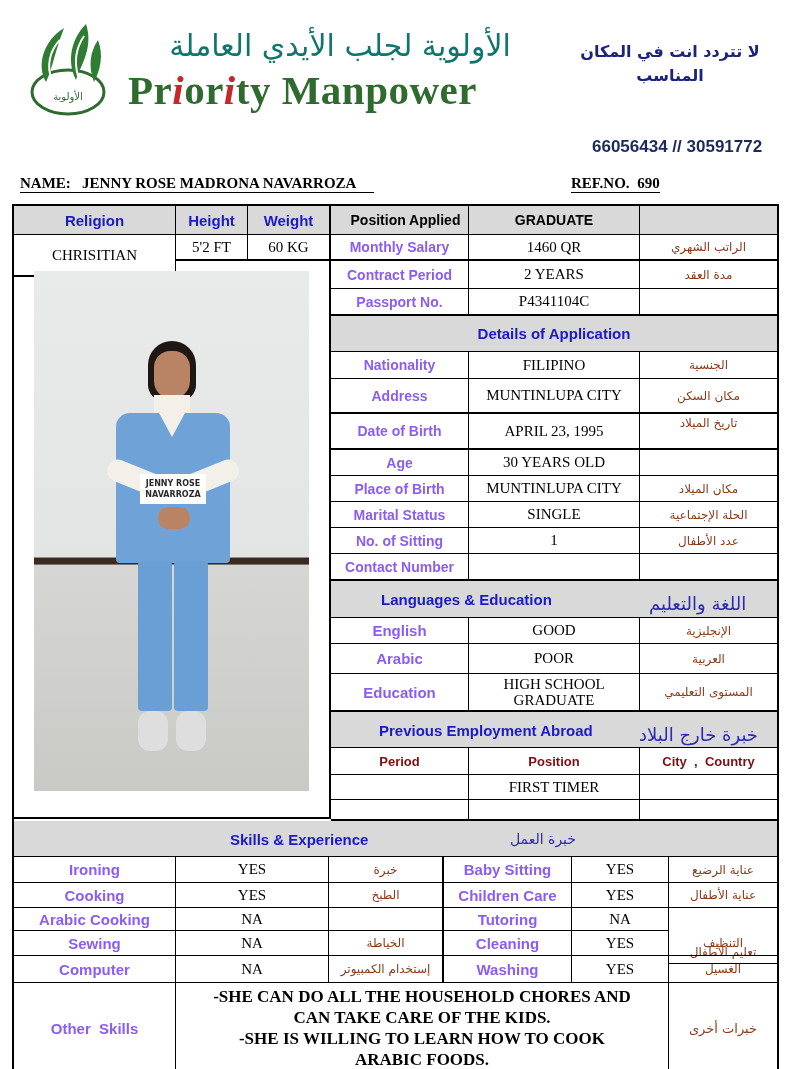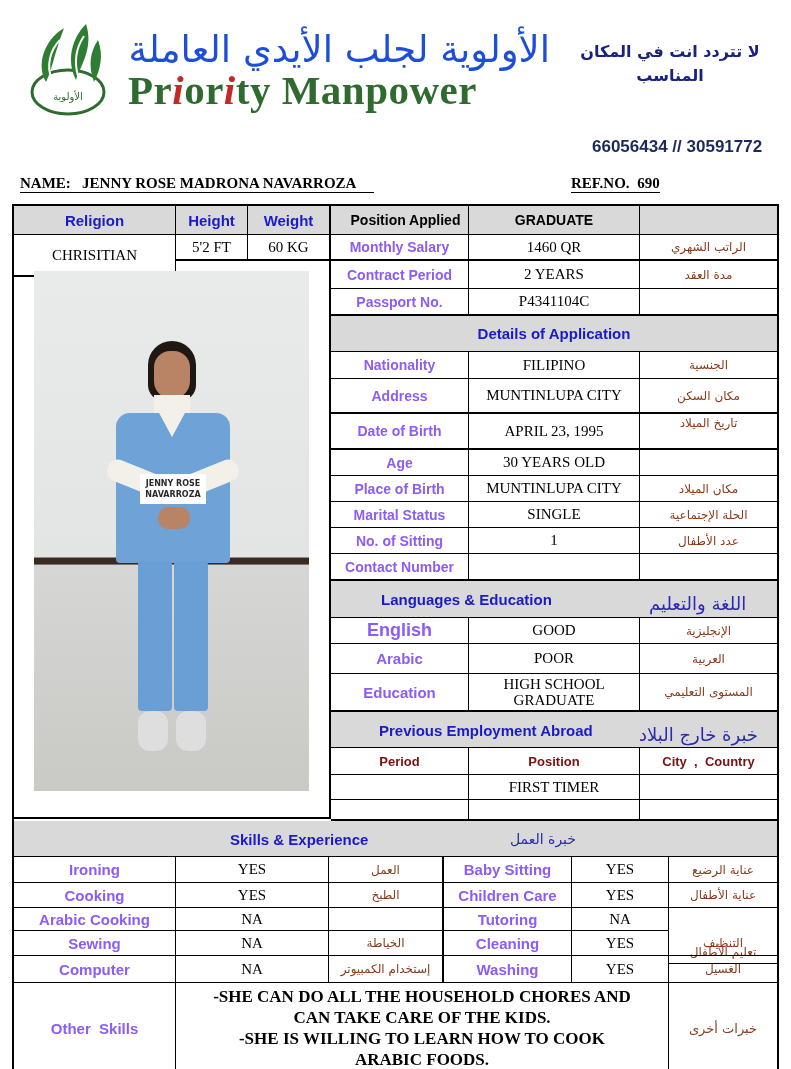--- a/index.html
+++ b/index.html
@@ -11,21 +11,21 @@
   .hdr-bg { background: #d9d9d9; }
   .blue { color: #1a1ac8; font-weight: bold; font-family: "Liberation Sans", sans-serif; font-size: 15px; }
   .blk-bold { color: #000; font-weight: bold; font-size: 14px; font-family: "Liberation Sans", sans-serif; }
   .lbl { color: #8b5cf6; font-size: 14px; font-family: "Liberation Sans", sans-serif; font-weight: bold; }
   .lbl-bold { color: #7b1010; font-size: 13px; font-weight: bold; font-family: "Liberation Sans", sans-serif; }
   .val { color: #000; font-size: 15px; font-family: "Liberation Serif", serif; }
   .ar { color: #8a3a1a; font-size: 12px; font-family: "DejaVu Sans", sans-serif; direction: rtl; }
   .ar-blue { color: #2a2ab0; font-size: 18px; font-family: "DejaVu Sans", sans-serif; direction: rtl; }
 
   
-  .logo-ar { color: #1d4ed8; font-size: 37px; font-family: "DejaVu Sans", sans-serif; direction: rtl; white-space: nowrap; }
+  .logo-ar { color: #0f766e; font-size: 30px; font-family: "DejaVu Sans", sans-serif; direction: rtl; white-space: nowrap; }
   .logo-en { color: #2f6b2f; font-size: 41px; font-weight: bold; font-family: "Liberation Serif", serif; white-space: nowrap; letter-spacing: 0.5px; }
   .logo-en .red { color: #c62828; font-style: italic; }
   .slogan { color: #1a237e; font-size: 16px; font-weight: bold; font-family: "DejaVu Sans", sans-serif; direction: rtl; text-align: center; line-height: 24px; }
   .phones { color: #1b2a5a; font-size: 17px; font-weight: bold; font-family: "Liberation Sans", sans-serif; white-space: nowrap; }
   .namebar { font-family: "Liberation Serif", serif; font-weight: bold; font-size: 15px; color: #000; white-space: nowrap; }
 
   .frame { position: absolute; border: 2px solid #000; }
   .photo { position: absolute; background: linear-gradient(#e9ebea 0%, #e3e5e4 55%, #3a2a22 55.2%, #3a2a22 56.4%, #d6d6d4 56.5%, #c9c9c6 100%); overflow: hidden; }
   .other-text { font-family: "Liberation Serif", serif; font-weight: bold; font-size: 17px; color: #000; line-height: 21px; text-align: center; }
 </style>
@@ -144,21 +144,21 @@
 
 <div class="cell lbl" style="left:331px;top:554px;width:138px;height:27px;border-bottom:2px solid #000;">Contact Number</div>
 <div class="cell val" style="left:469px;top:554px;width:171px;height:27px;border-bottom:2px solid #000;"></div>
 <div class="cell ar" style="left:640px;top:554px;width:137px;height:27px;border-bottom:2px solid #000;border-right:none;"></div>
 
 <div class="cell hdr-bg" style="left:331px;top:581px;width:446px;height:37px;border-right:none;justify-content:flex-start;">
   <span class="blue" style="position:absolute;left:50px;top:10px;">Languages &amp; Education</span>
   <span class="ar-blue" style="position:absolute;left:318px;top:12px;">اللغة والتعليم</span>
 </div>
 
-<div class="cell lbl" style="left:331px;top:618px;width:138px;height:26px;font-size:18px;">English</div>
+<div class="cell lbl" style="left:331px;top:618px;width:138px;height:26px;font-size:15px;">English</div>
 <div class="cell val" style="left:469px;top:618px;width:171px;height:26px;">GOOD</div>
 <div class="cell ar" style="left:640px;top:618px;width:137px;height:26px;border-right:none;">الإنجليزية</div>
 
 <div class="cell lbl" style="left:331px;top:644px;width:138px;height:30px;font-size:15px;">Arabic</div>
 <div class="cell val" style="left:469px;top:644px;width:171px;height:30px;">POOR</div>
 <div class="cell ar" style="left:640px;top:644px;width:137px;height:30px;border-right:none;">العربية</div>
 
 <div class="cell lbl" style="left:331px;top:674px;width:138px;height:38px;font-size:15px;border-bottom:2px solid #000;">Education</div>
 <div class="cell val" style="left:469px;top:674px;width:171px;height:38px;border-bottom:2px solid #000;flex-direction:column;line-height:16px;">
   <span>HIGH SCHOOL</span>
@@ -183,21 +183,21 @@
 <div class="cell val" style="left:469px;top:800px;width:171px;height:21px;border-bottom:2px solid #000;"></div>
 <div class="cell val" style="left:640px;top:800px;width:137px;height:21px;border-bottom:2px solid #000;border-right:none;"></div>
 
 <div class="cell hdr-bg" style="left:14px;top:821px;width:763px;height:36px;border-right:none;">
   <span class="blue" style="position:absolute;left:216px;top:10px;font-size:15px;">Skills &amp; Experience</span>
   <span class="ar-blue" style="position:absolute;left:496px;top:10px;font-size:14px;">خبرة العمل</span>
 </div>
 
 <div class="cell lbl" style="left:14px;top:857px;width:162px;height:26px;font-size:15px;">Ironing</div>
 <div class="cell val" style="left:176px;top:857px;width:153px;height:26px;">YES</div>
-<div class="cell ar" style="left:329px;top:857px;width:115px;height:26px;border-right:2px solid #000;">العمل</div>
+<div class="cell ar" style="left:329px;top:857px;width:115px;height:26px;border-right:2px solid #000;">خبرة</div>
 <div class="cell lbl" style="left:444px;top:857px;width:128px;height:26px;font-size:15px;">Baby Sitting</div>
 <div class="cell val" style="left:572px;top:857px;width:97px;height:26px;">YES</div>
 <div class="cell ar" style="left:669px;top:857px;width:108px;height:26px;border-right:none;">عناية الرضيع</div>
 
 <div class="cell lbl" style="left:14px;top:883px;width:162px;height:25px;font-size:15px;">Cooking</div>
 <div class="cell val" style="left:176px;top:883px;width:153px;height:25px;">YES</div>
 <div class="cell ar" style="left:329px;top:883px;width:115px;height:25px;border-right:2px solid #000;">الطبخ</div>
 <div class="cell lbl" style="left:444px;top:883px;width:128px;height:25px;font-size:15px;">Children Care</div>
 <div class="cell val" style="left:572px;top:883px;width:97px;height:25px;">YES</div>
 <div class="cell ar" style="left:669px;top:883px;width:108px;height:25px;border-right:none;">عناية الأطفال</div>

